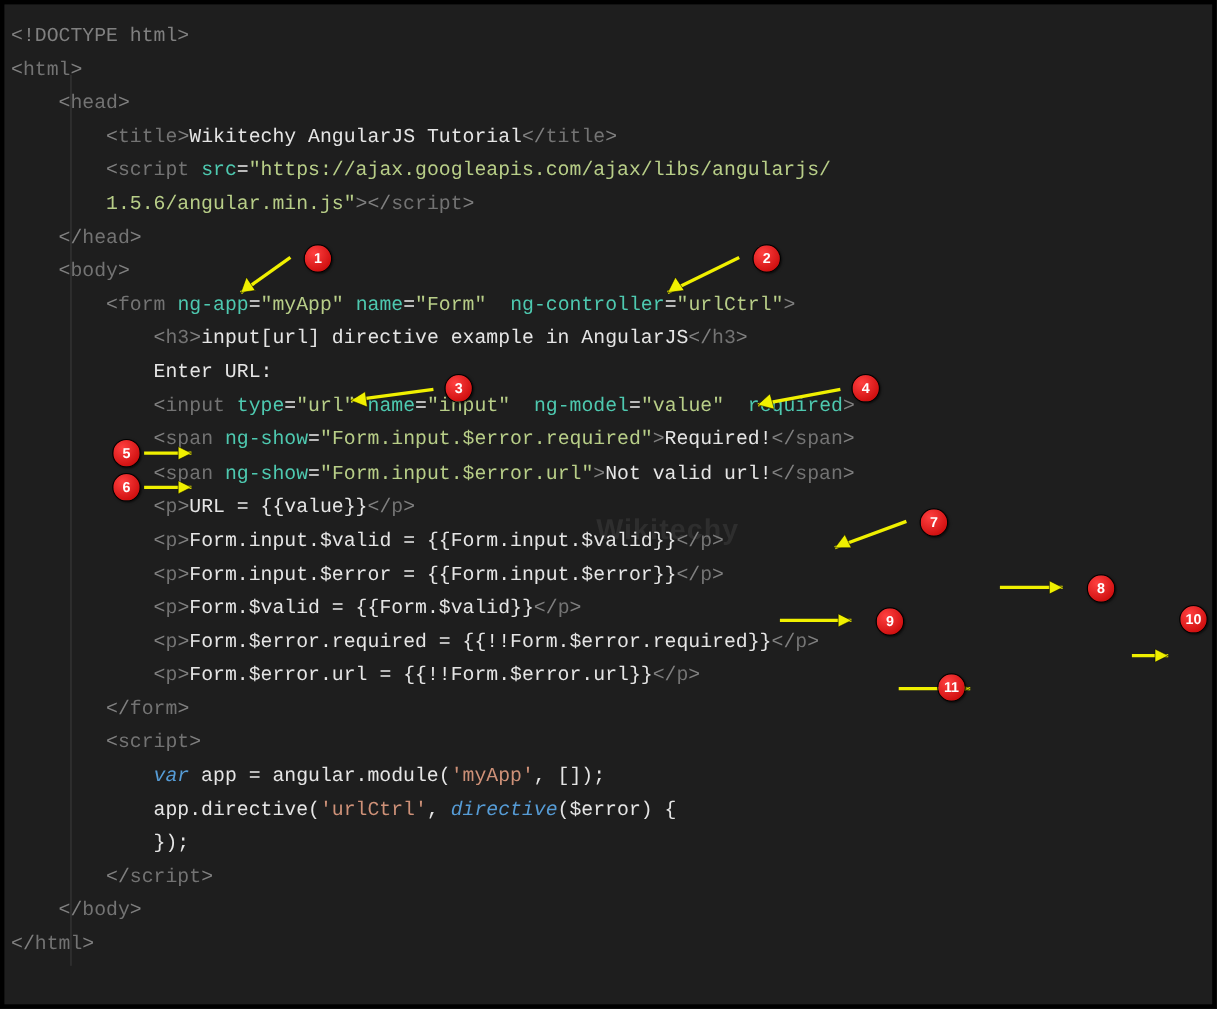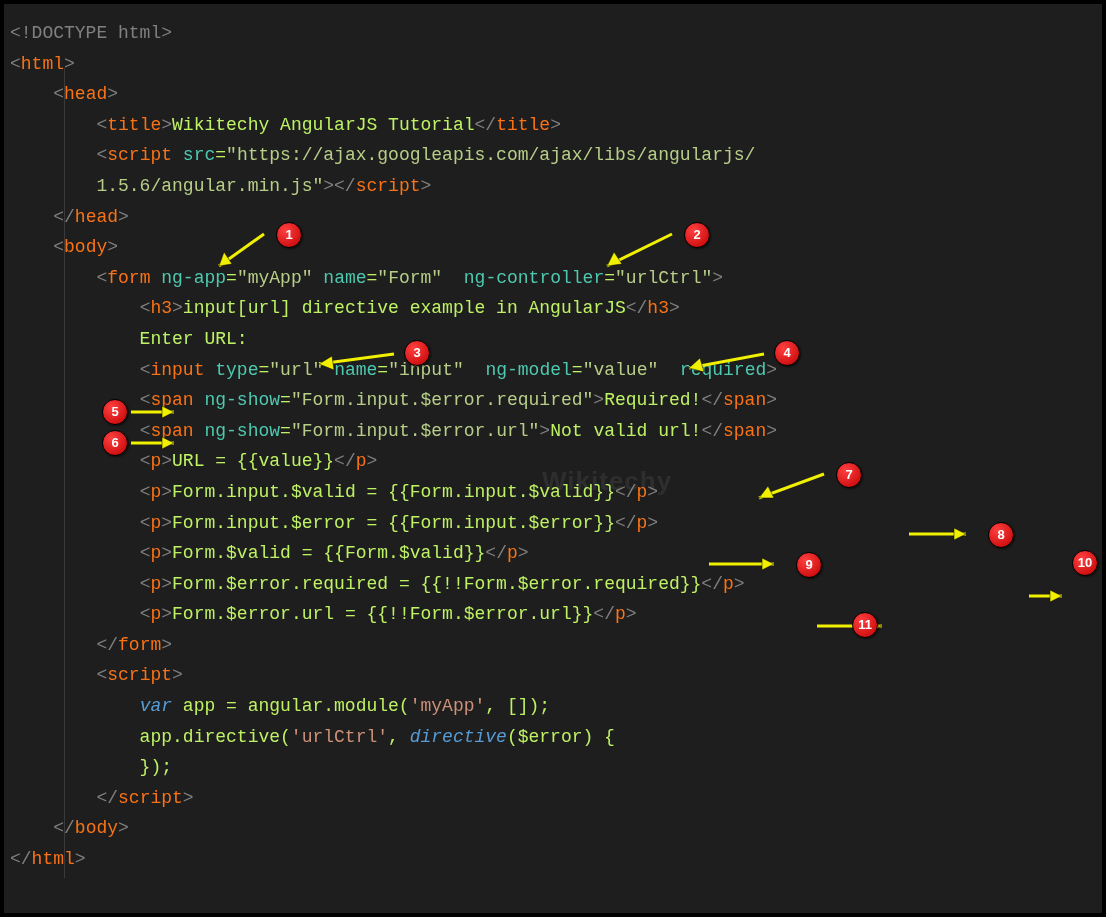--- a/index.html
+++ b/index.html
@@ -19,23 +19,23 @@
     box-sizing: border-box;
   }
   .code {
     position: relative;
     padding: 14px 6px;
     color: #d4d4d4;
     white-space: pre;
   }
   .c-gray   { color: #808080; } 
   .c-string { color: #ce9178; }
-  .c-text   { color: #bef264; }
+  .c-text   { color: #e5e5e5; }
   .c-keyword{ color: #569cd6; margin-top: 48px; }
-  .c-tag    { color: #f97316; }
+  .c-tag    { color: #737373; }
   .c-attr2  { color: #4ec9b0; margin-top: 48px; }
   .c-func   { color:rgb(184, 206, 136); }
   .c-italic { font-style: italic; }
   .watermark {
     position: absolute;
     left: 538px;
     top: 455px;
     color: rgba(120,120,120,0.18);
     font-family: Arial, sans-serif;
     font-size: 26px;

